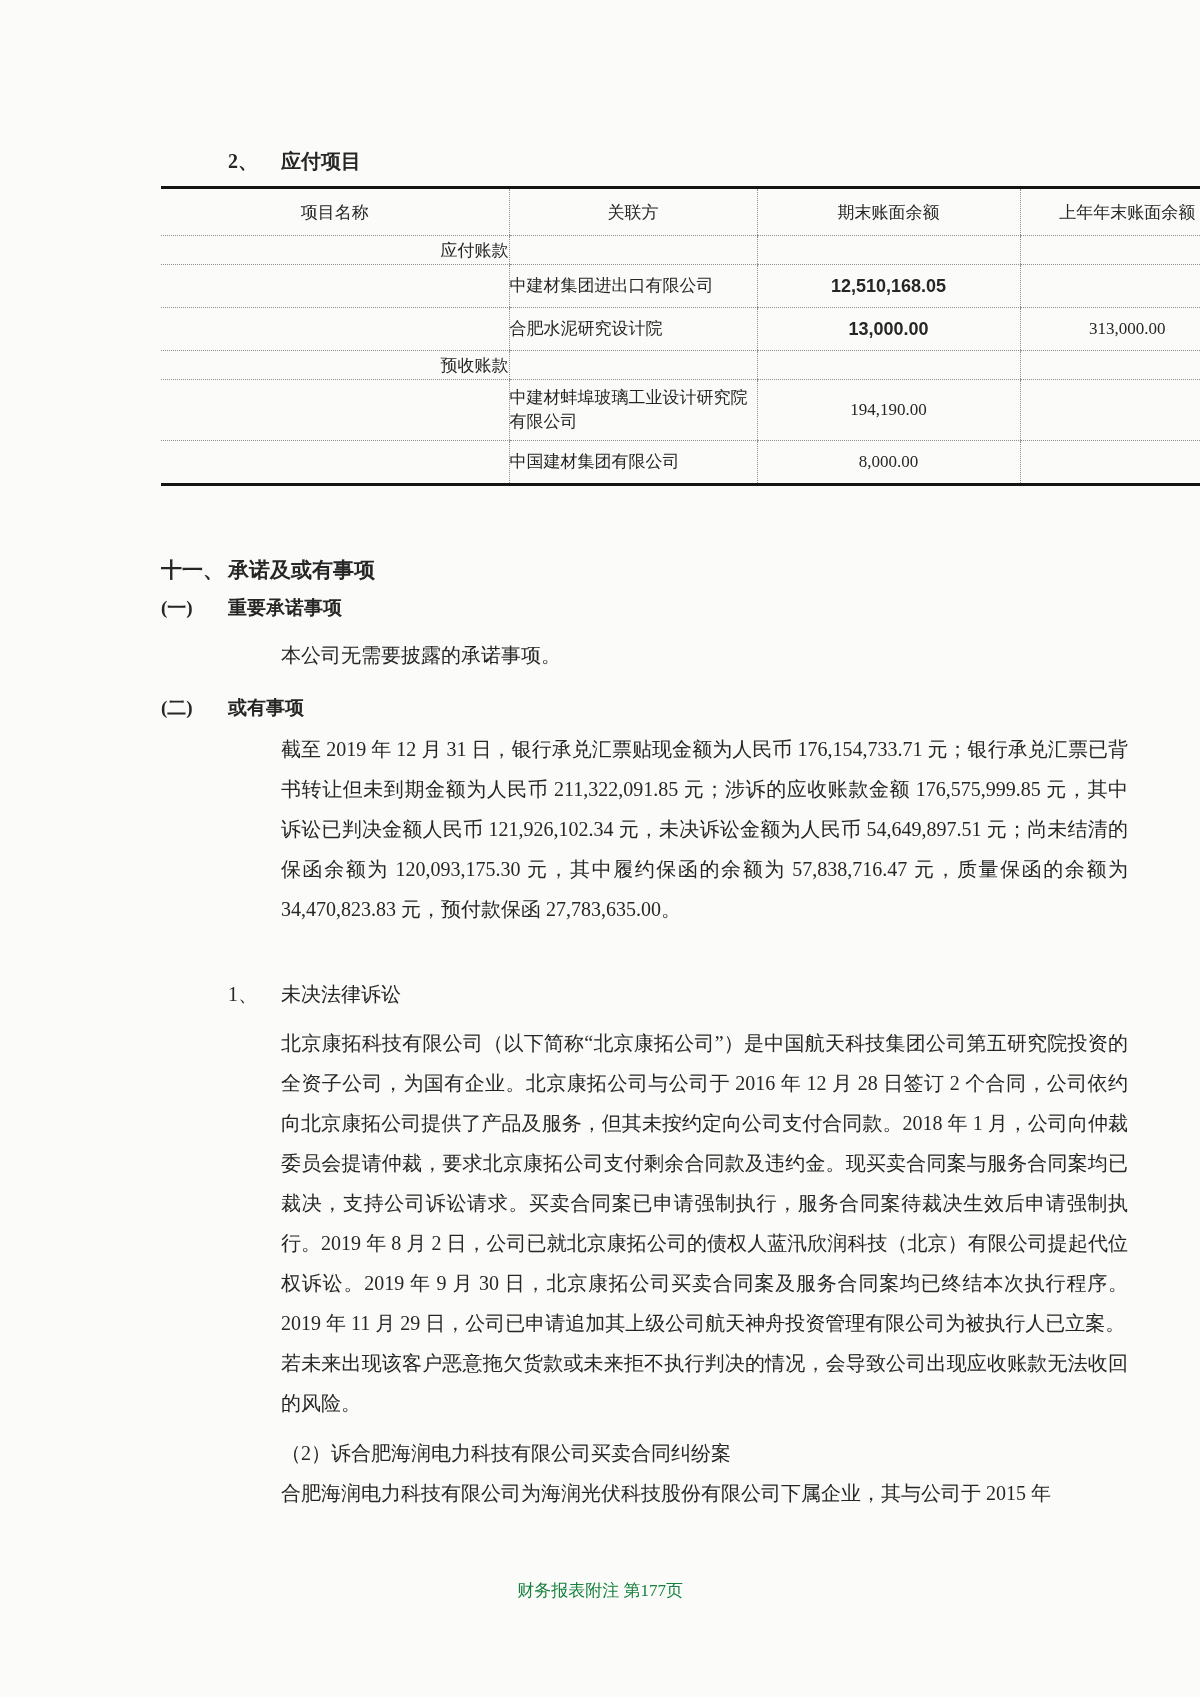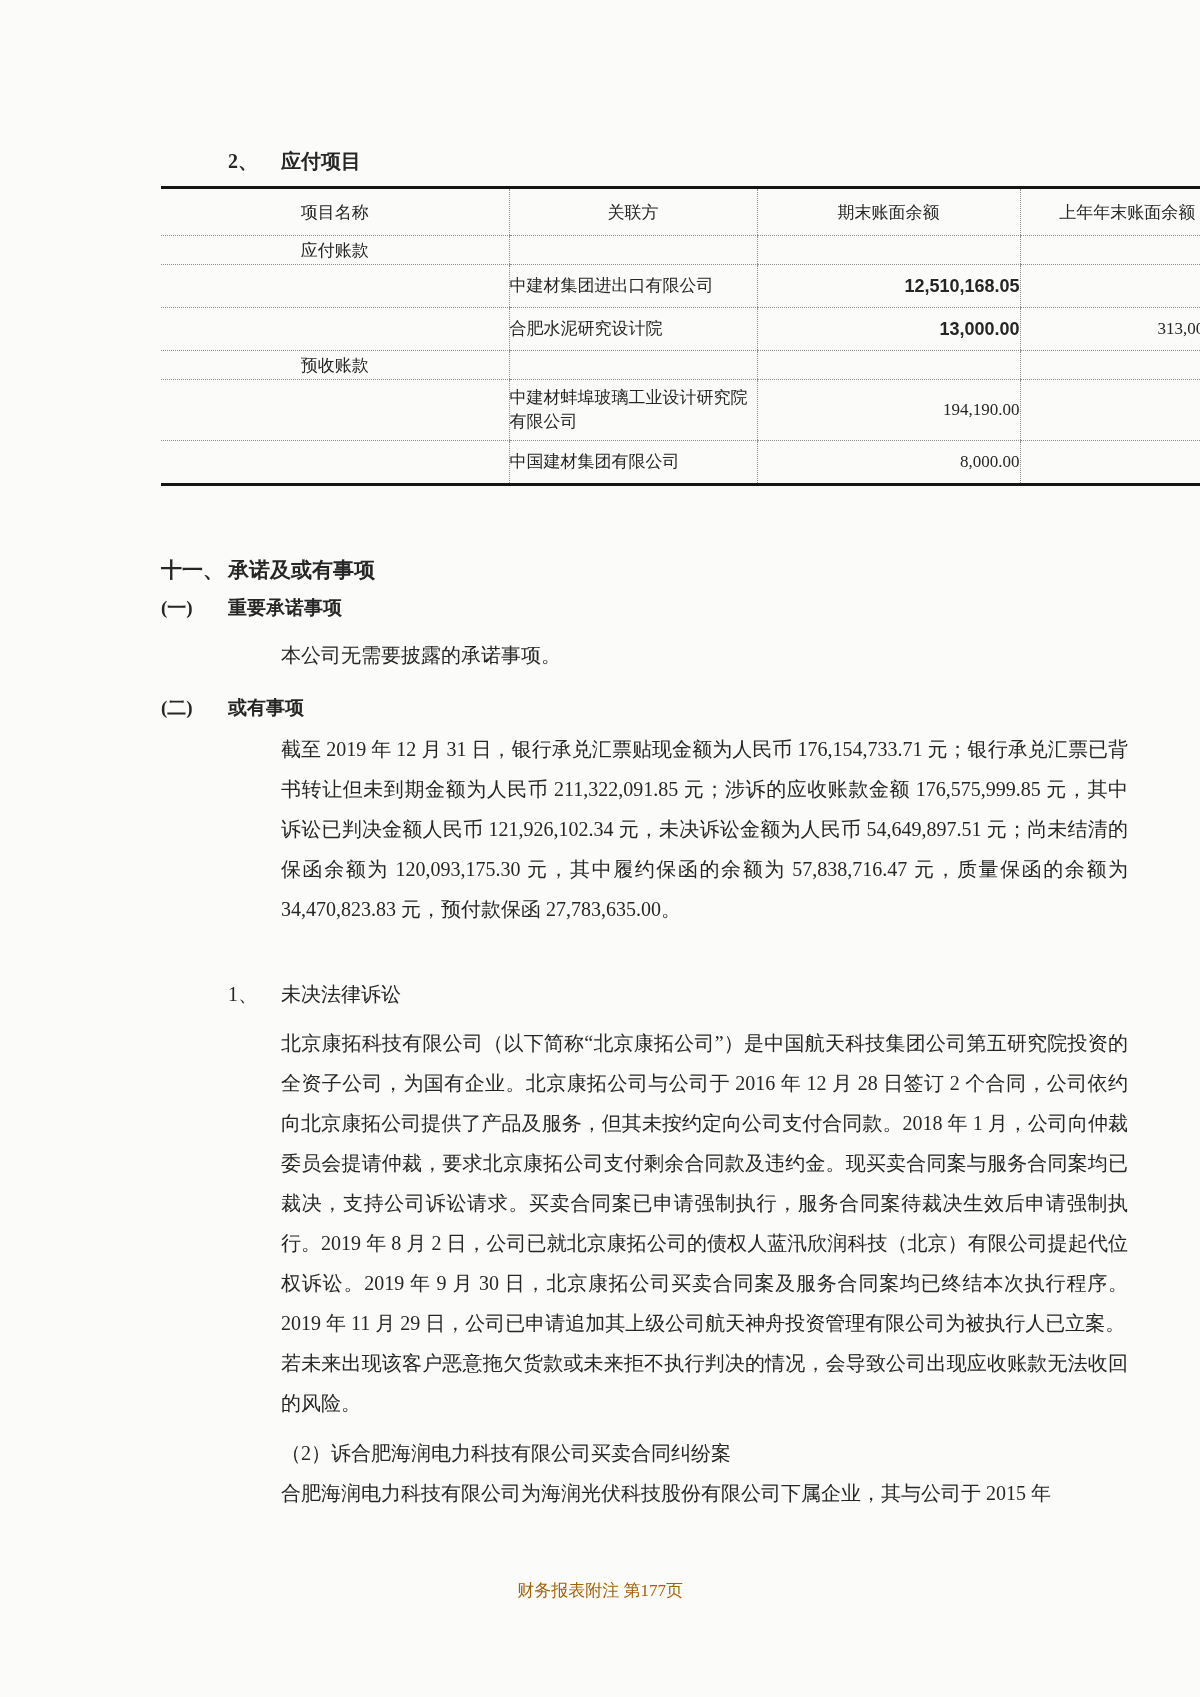--- a/index.html
+++ b/index.html
@@ -46,34 +46,34 @@
     font-size:17px;
   }
   .tbl th,.tbl td{
     border-bottom:1px dotted #8f8f8f;
     padding:0;vertical-align:middle;
     overflow:hidden;
   }
   .tbl td+td,.tbl th+th{border-left:1px dotted #8f8f8f;}
   .tbl thead th{height:46px;font-weight:normal;text-align:center;}
   .tbl tbody tr:last-child td{border-bottom:none;}
-  .c-item{text-align:center;padding-left:10px;margin-top:28px;}
+  .c-item{text-align:right;padding-left:10px;margin-top:28px;}
   .c-party{text-align:left;padding-left:14px;padding-right:10px;line-height:24px;}
-  .c-num{text-align:right;padding-right:14px;}
+  .c-num{text-align:center;padding-right:14px;}
   .row-slim td{height:28px;}
   .row-std td{height:42px;}
   .row-tall td{height:60px;}
   .sans-num{
     font-family:"Liberation Sans","DejaVu Sans",sans-serif;
     font-size:18px;font-weight:600;letter-spacing:0;
   }
 
   .footer{
     position:absolute;left:0;bottom:95px;width:1200px;
-    text-align:center;font-size:17px;color:#a16207;
+    text-align:center;font-size:17px;color:#15803d;
   }
 </style>
 </head>
 <body>
 
 <div class="page">
   <div class="content">
 
     <div class="h-item">
       <span class="num">2、</span><span>应付项目</span>

